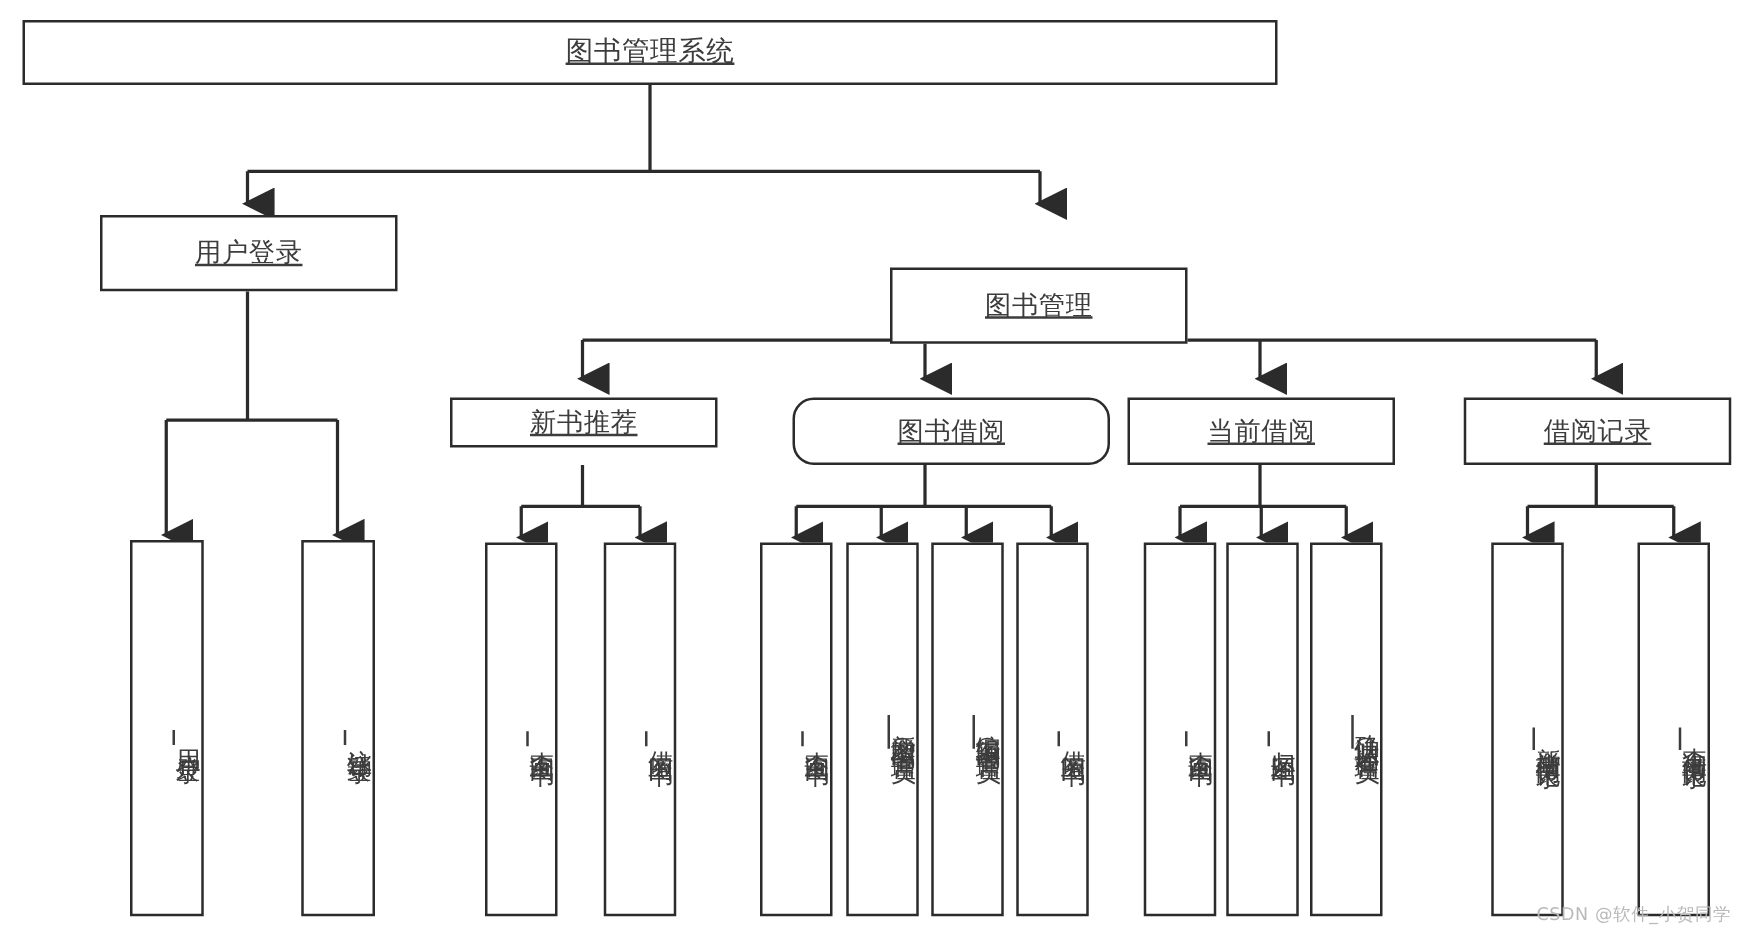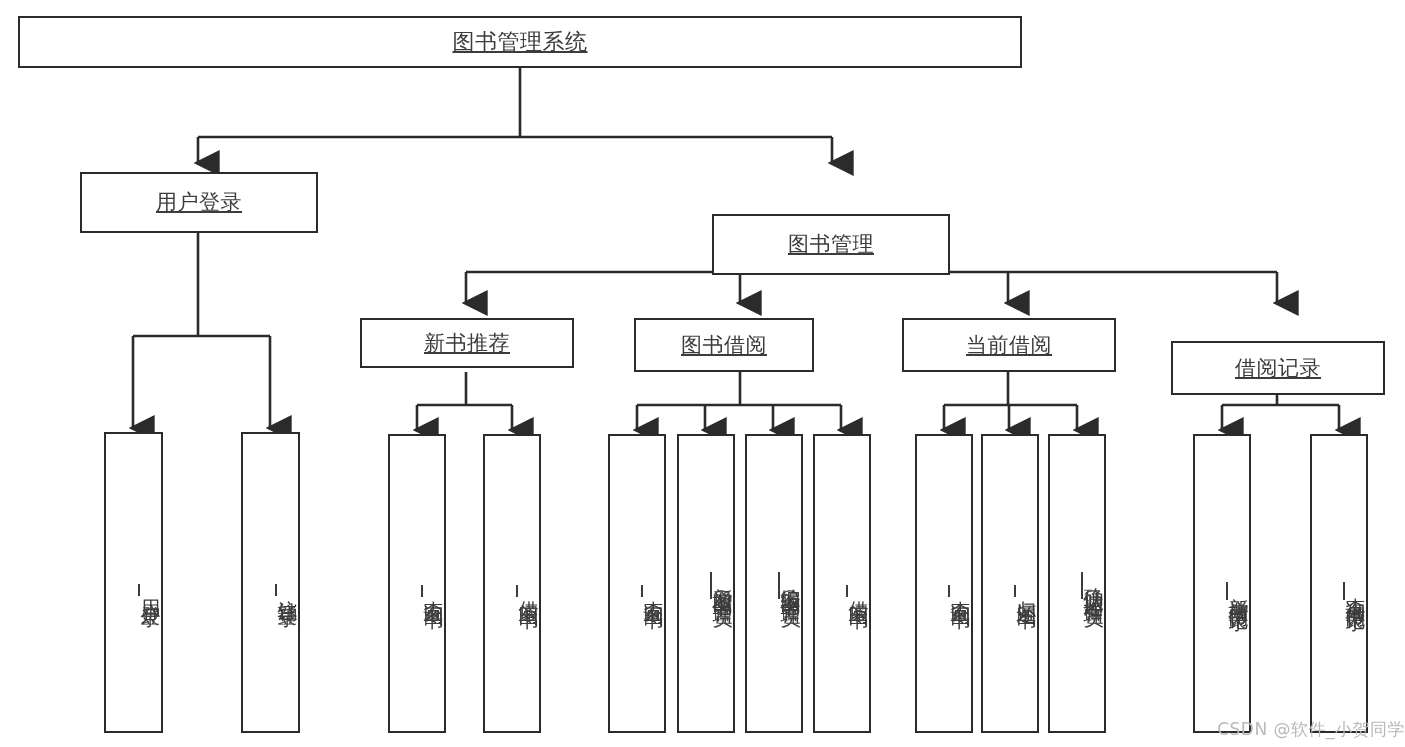--- a/index.html
+++ b/index.html
@@ -55,23 +55,23 @@
     justify-content: center;
     padding-top: 14px;
     letter-spacing: 3px;
     line-height: 1;
   }
   .node.v.tall {
     padding-top: 4px;
   }
   .watermark {
     position: absolute;
-    right: 0;
+    right: 20px;
     bottom: 6px;
-    font-size: 17px;
+    font-size: 14px;
     color: #b9b9b9;
     letter-spacing: 0.5px;
     z-index: 3;
     white-space: nowrap;
   }
 </style>
 </head>
 <body>
 
 <div id="canvas">
@@ -124,24 +124,24 @@
       <path d="M 1222 405 L 1222 430" marker-end="url(#arrow)"></path>
       <path d="M 1339 405 L 1339 430" marker-end="url(#arrow)"></path>
     </g>
   </svg>
 
   <div class="node root" style="left:18px; top:16px; width:1004px; height:52px;">图书管理系统</div>
 
   <div class="node h" style="left:80px; top:172px; width:238px; height:61px;">用户登录</div>
   <div class="node h" style="left:712px; top:172px; width:238px; height:61px;margin-top:42px;">图书管理</div>
 
-  <div class="node h" style="left:360px; top:318px; width:214px; height:50px;">新书推荐</div>
-  <div class="node h" style="left:634px; top:318px; width:180px; height:54px;">图书借阅</div>
+  <div class="node h" style="left:360px; top:318px; width:214px; height:40px;">新书推荐</div>
+  <div class="node h" style="left:634px; top:318px; width:254px; height:54px;border-radius:17px;">图书借阅</div>
   <div class="node h" style="left:902px; top:318px; width:214px; height:54px;text-align:right;">当前借阅</div>
-  <div class="node h" style="left:1171px; top:318px; width:214px; height:54px;margin-top:23px;">借阅记录</div>
+  <div class="node h" style="left:1171px; top:318px; width:214px; height:54px;">借阅记录</div>
 
   <div class="node v" style="left:104px; top:432px; width:59px; height:301px;">用户登录</div>
   <div class="node v" style="left:241px; top:432px; width:59px; height:301px;">注销登录</div>
 
   <div class="node v" style="left:388px; top:434px; width:58px; height:299px;">查询图书</div>
   <div class="node v" style="left:483px; top:434px; width:58px; height:299px;">借阅图书</div>
 
   <div class="node v" style="left:608px; top:434px; width:58px; height:299px;">查询图书</div>
   <div class="node v tall" style="left:677px; top:434px; width:58px; height:299px;">新增图书（管理员）</div>
   <div class="node v tall" style="left:745px; top:434px; width:58px; height:299px;">编辑图书（管理员）</div>

